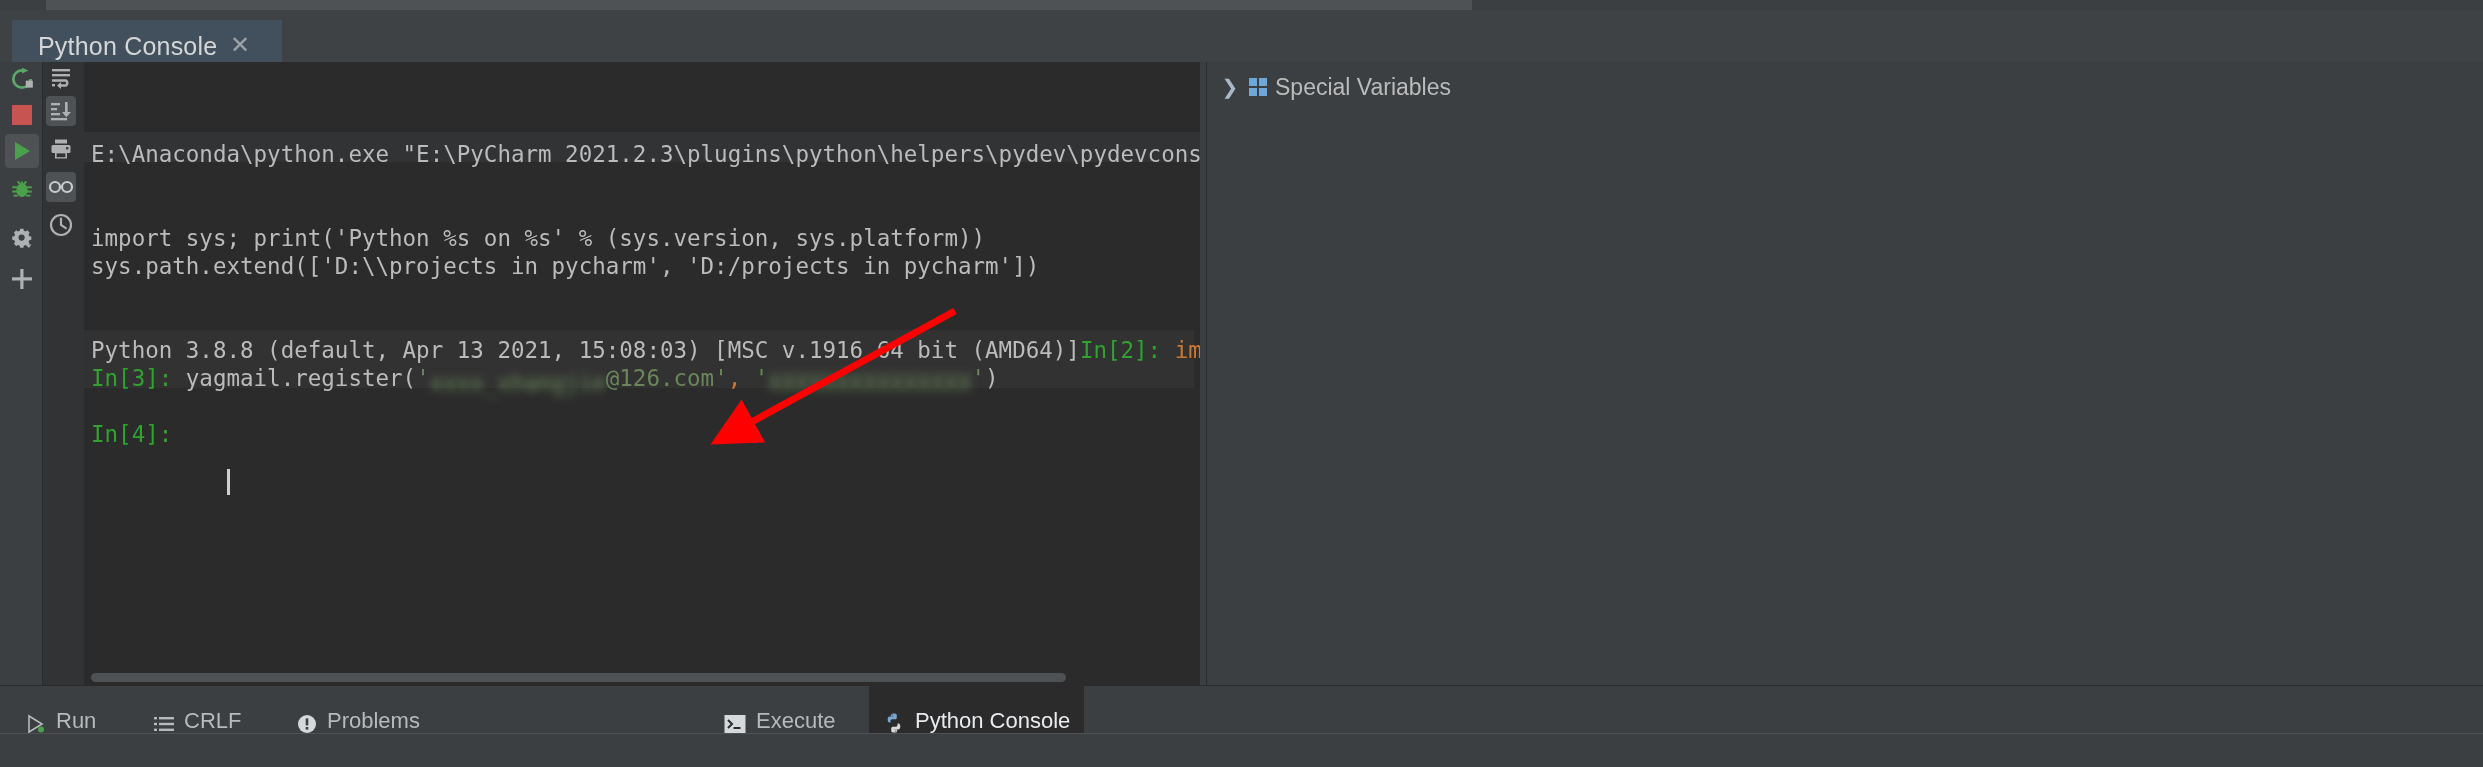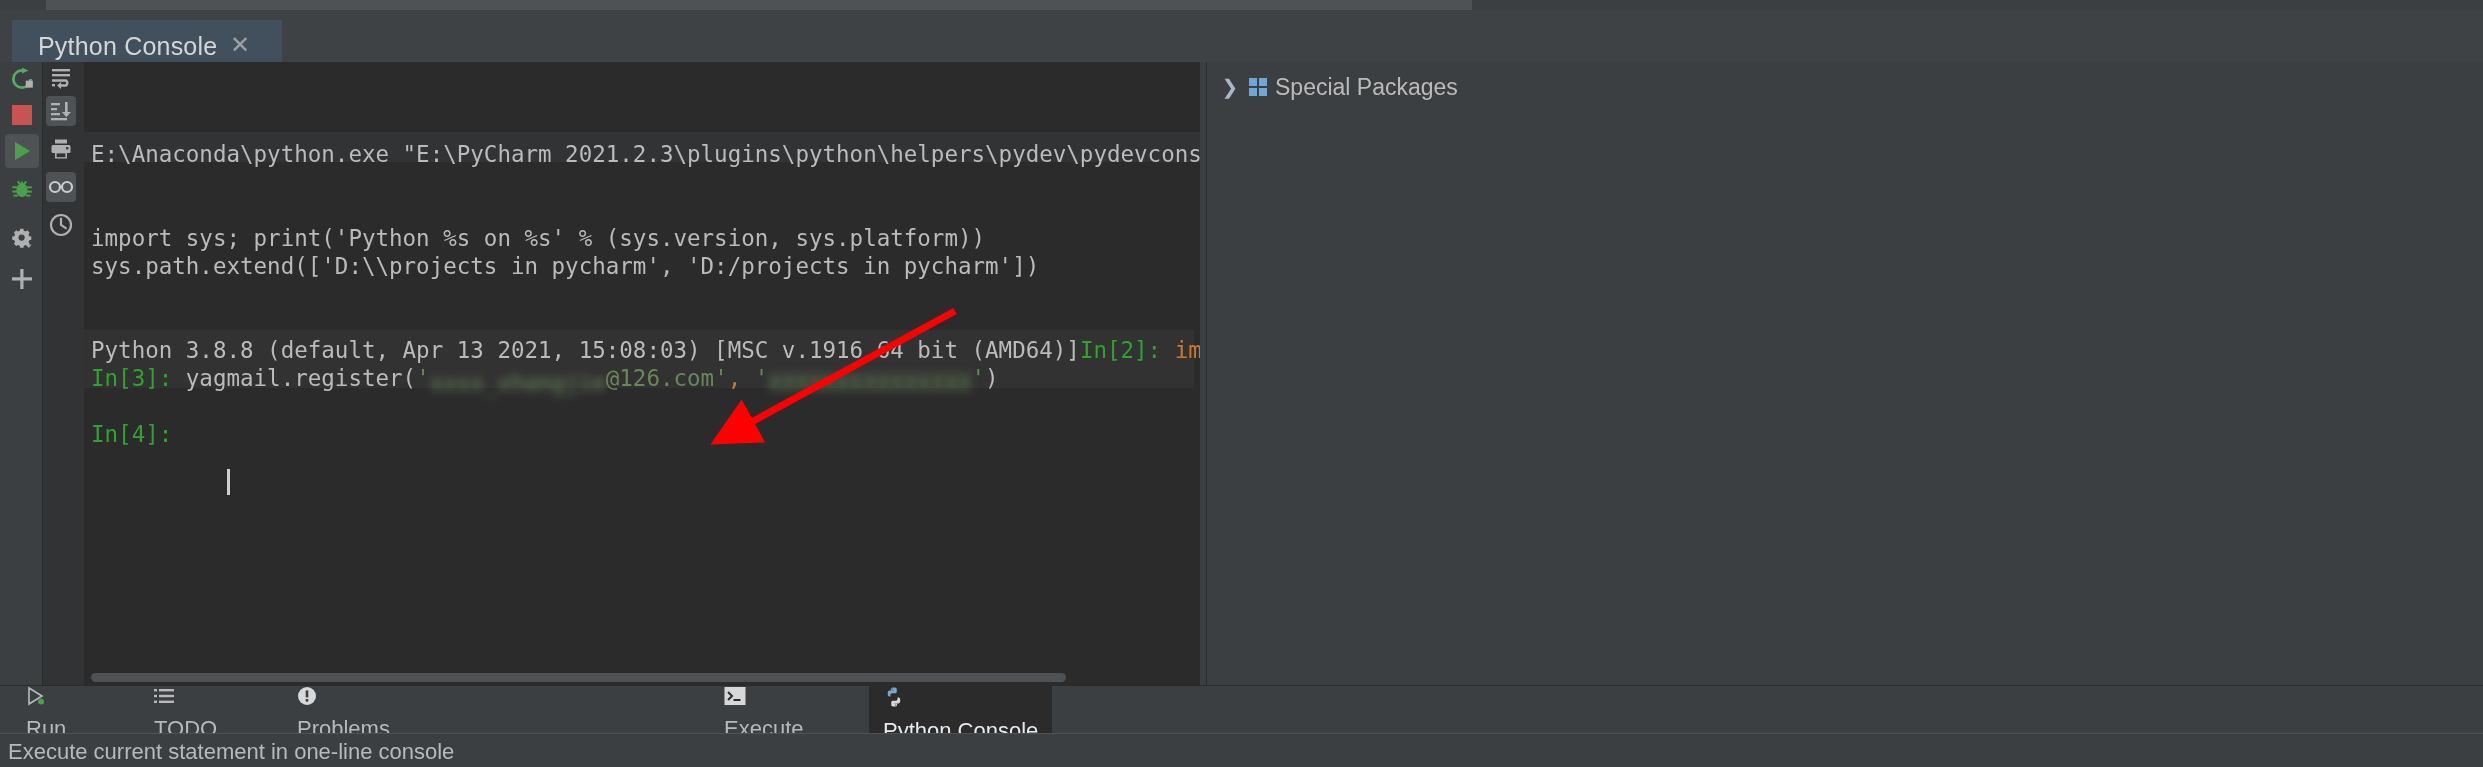--- a/index.html
+++ b/index.html
@@ -148,25 +148,24 @@
   .sv-label { font-size: 23px; color: #bbbbbb; margin-left: 4px; white-space: nowrap; }
 
   
   .bottombar {
     position: absolute; left: 0; top: 685px; width: 2483px; height: 48px;
     background: #3c3f41;
     border-top: 1px solid #2b2b2b;
   }
   .bb-item {
     position: absolute; top: 0; height: 48px;
-    display: flex; align-items: flex-start; gap: 10px;
+    display: flex; align-items: flex-end; gap: 10px;
     padding: 0 14px;
     font-size: 22px; color: #b7b9bb;
     white-space: nowrap;
-    flex-direction: column;
   }
   .bb-item.active { background: #2b2b2b; color: #e8eaed; }
 
   
   .statusbar {
     position: absolute; left: 0; top: 733px; width: 2483px; height: 34px;
     background: #3c3f41;
     border-top: 1px solid #4e5254;
   }
   .status-msg {
@@ -323,21 +322,21 @@
     <div class="sv-row">
       <span class="sv-arrow">❯</span>
       <span class="sv-icon">
         <svg width="20" height="20" viewBox="0 0 20 20">
           <rect x="1" y="1" width="8" height="8" fill="#6fa8d8"></rect>
           <rect x="11" y="1" width="8" height="8" fill="#6fa8d8"></rect>
           <rect x="1" y="11" width="8" height="8" fill="#6fa8d8"></rect>
           <rect x="11" y="11" width="8" height="8" fill="#6fa8d8"></rect>
         </svg>
       </span>
-      <span class="sv-label">Special Packages</span>
+      <span class="sv-label">Special Variables</span>
     </div>
   </div>
 
   <div class="bottombar" id="bottombar">
       <div class="bb-item" style="left: 12px;">
         <span style="display: flex; align-items: center;">
           <svg width="20" height="20" viewBox="0 0 20 20">
             <path d="M3 2 L16 10 L3 18 Z" fill="none" stroke="#b7b9bb" stroke-width="1.6"></path>
             <circle cx="15" cy="15.5" r="3" fill="#4ba14b"></circle>
           </svg>
@@ -350,21 +349,21 @@
             <g fill="#b7b9bb">
               <rect x="0" y="3" width="3" height="2.4"></rect>
               <rect x="5" y="3" width="15" height="2.4"></rect>
               <rect x="0" y="8.8" width="3" height="2.4"></rect>
               <rect x="5" y="8.8" width="15" height="2.4"></rect>
               <rect x="0" y="14.6" width="3" height="2.4"></rect>
               <rect x="5" y="14.6" width="15" height="2.4"></rect>
             </g>
           </svg>
         </span>
-        <span>TODO</span>
+        <span>CRLF</span>
       </div>
       <div class="bb-item" style="left: 283px;">
         <span style="display: flex; align-items: center;">
           <svg width="20" height="20" viewBox="0 0 20 20">
             <circle cx="10" cy="10" r="9" fill="#d6d8da"></circle>
             <rect x="8.7" y="4.4" width="2.6" height="7" fill="#3c3f41"></rect>
             <rect x="8.7" y="13" width="2.6" height="2.6" fill="#3c3f41"></rect>
           </svg>
         </span>
         <span>Problems</span>
@@ -384,21 +383,20 @@
           <svg width="22" height="22" viewBox="0 0 22 22">
             <path d="M10.8 1.4 c-3.1 0-2.9 1.35-2.9 1.35 l.01 1.4 h2.95 v.42 H6.7 s-1.98-.23-1.98 2.9 c0 3.13 1.73 3.02 1.73 3.02 h1.03 V9.03 s-.06-1.73 1.7-1.73 h2.93 s1.64.03 1.64-1.59 V3.02 S14 1.4 10.8 1.4 z m-1.62 .93 a .53.53 0 1 1 0 1.06 .53.53 0 0 1 0-1.06 z" fill="#7aa8d0"></path>
             <path d="M11.2 20.6 c3.1 0 2.9-1.35 2.9-1.35 l-.01-1.4 h-2.95 v-.42 h4.16 s1.98.23 1.98-2.9 c0-3.13-1.73-3.02-1.73-3.02 h-1.03 v1.46 s.06 1.73-1.7 1.73 H9.89 s-1.64-.03-1.64 1.59 v2.69 s-.25 1.62 2.95 1.62 z m1.62-.93 a .53.53 0 1 1 0-1.06 .53.53 0 0 1 0 1.06 z" fill="#d8d8d8"></path>
           </svg>
         </span>
         <span>Python Console</span>
       </div>
     </div>
 
   <div class="statusbar">
-    <div class="status-msg">Execute current statement in one-line console</div>
   </div>
 
   <svg class="arrow-svg" width="2483" height="767">
     <defs>
       <marker id="ah" markerWidth="7" markerHeight="7" refX="3" refY="3.5" orient="auto">
         <path d="M0,0 L7,3.5 L0,7 z" fill="#ff0000"></path>
       </marker>
     </defs>
     <line id="ann-line" x1="955" y1="311" x2="735" y2="431" stroke="#ff0000" stroke-width="7" marker-end="url(#ah)"></line>
   </svg>

